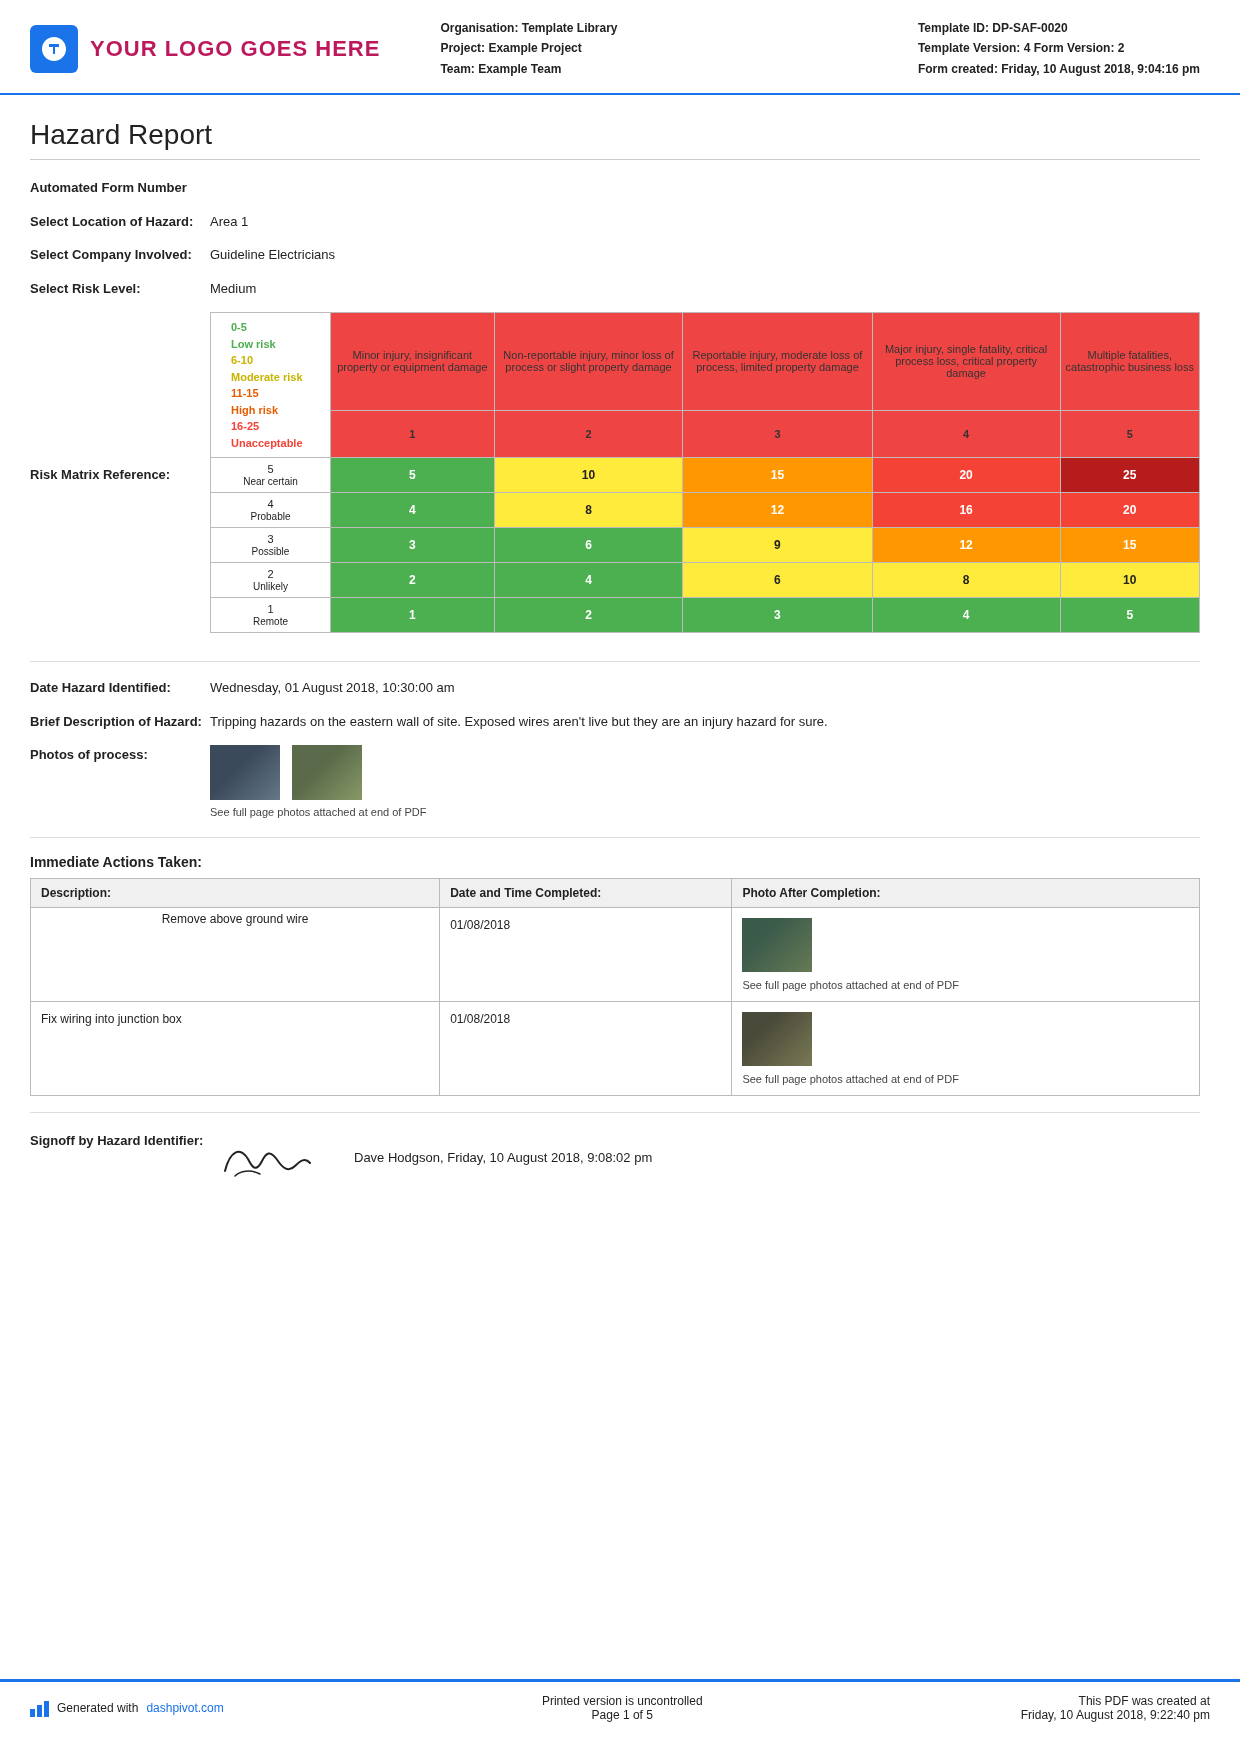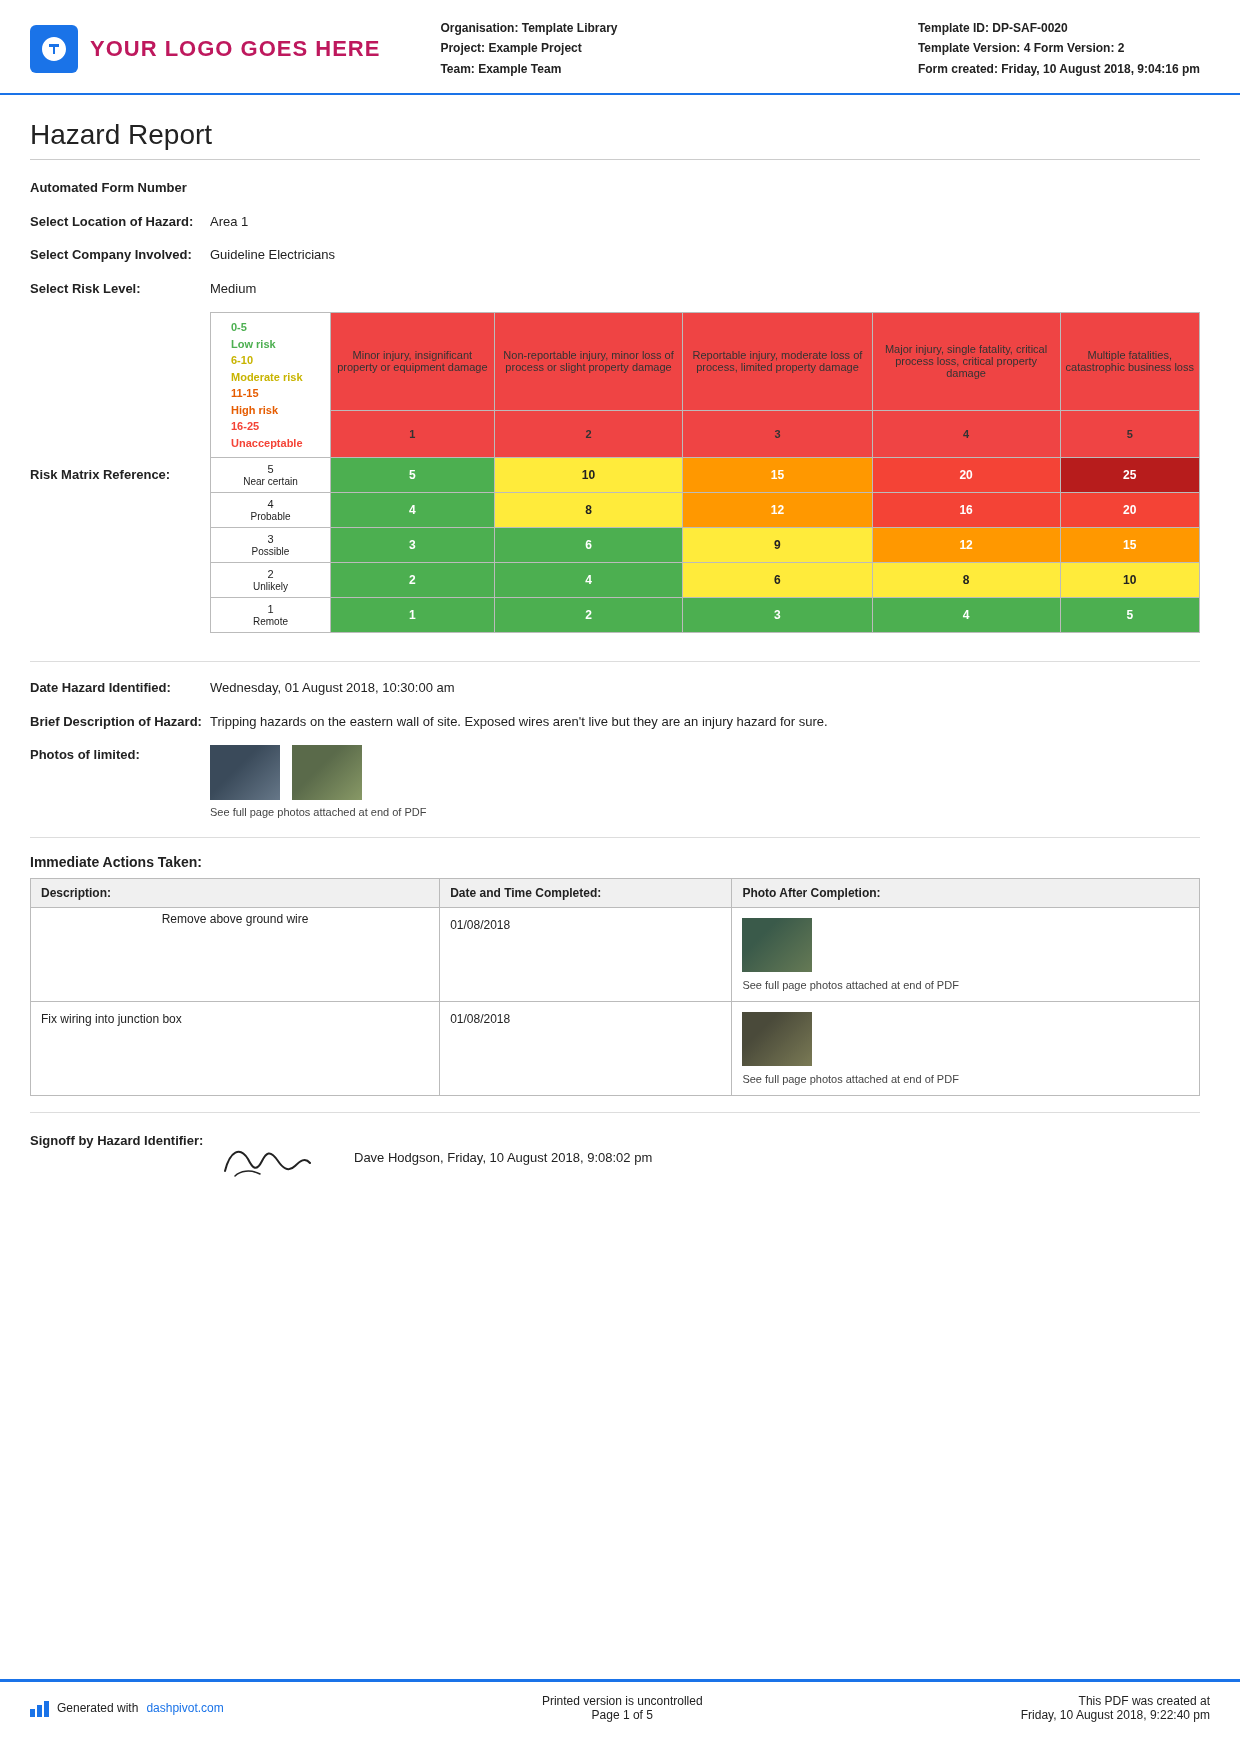--- a/index.html
+++ b/index.html
@@ -200,21 +200,21 @@
     <div class="field-label">Date Hazard Identified:</div>
     <div class="field-value">Wednesday, 01 August 2018, 10:30:00 am</div>
   </div>
 
   <div class="field-row">
     <div class="field-label">Brief Description of Hazard:</div>
     <div class="field-value">Tripping hazards on the eastern wall of site. Exposed wires aren't live but they are an injury hazard for sure.</div>
   </div>
 
   <div class="field-row">
-    <div class="field-label">Photos of limited:</div>
+    <div class="field-label">Photos of process:</div>
     <div class="field-value">
       <div>
         <div class="photo-thumb" style="background: linear-gradient(135deg, #3a4a5a 40%, #667788 100%);"></div>
         <div class="photo-thumb" style="background: linear-gradient(135deg, #5a6a4a 40%, #889966 100%);"></div>
       </div>
       <div class="photo-note">See full page photos attached at end of PDF</div>
     </div>
   </div>
 
   <hr class="divider">

